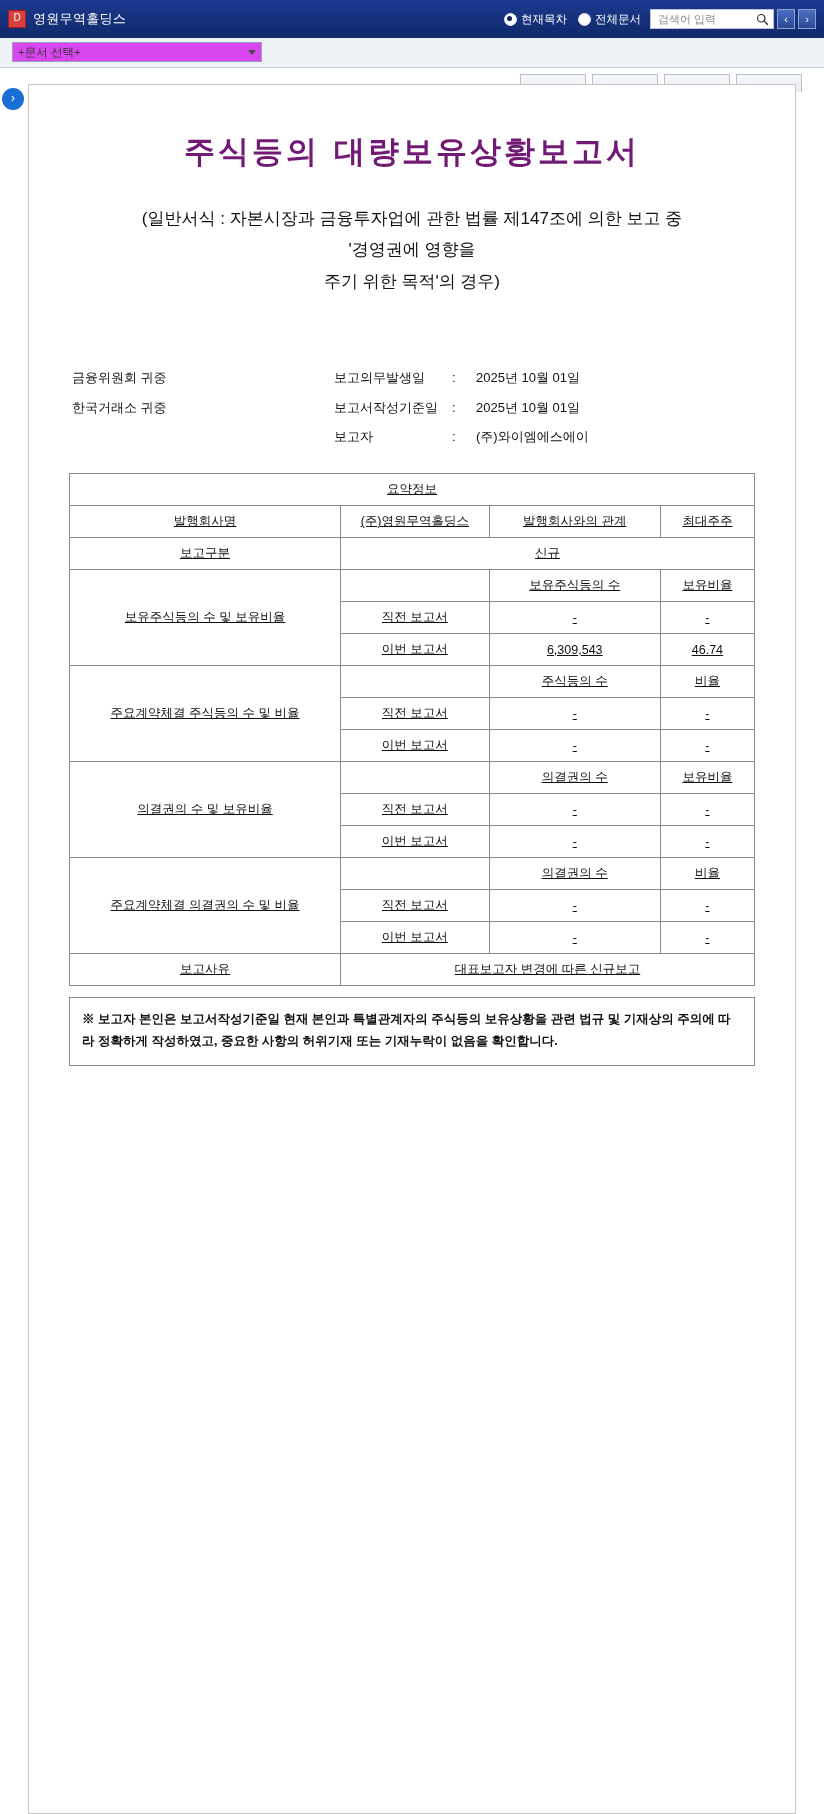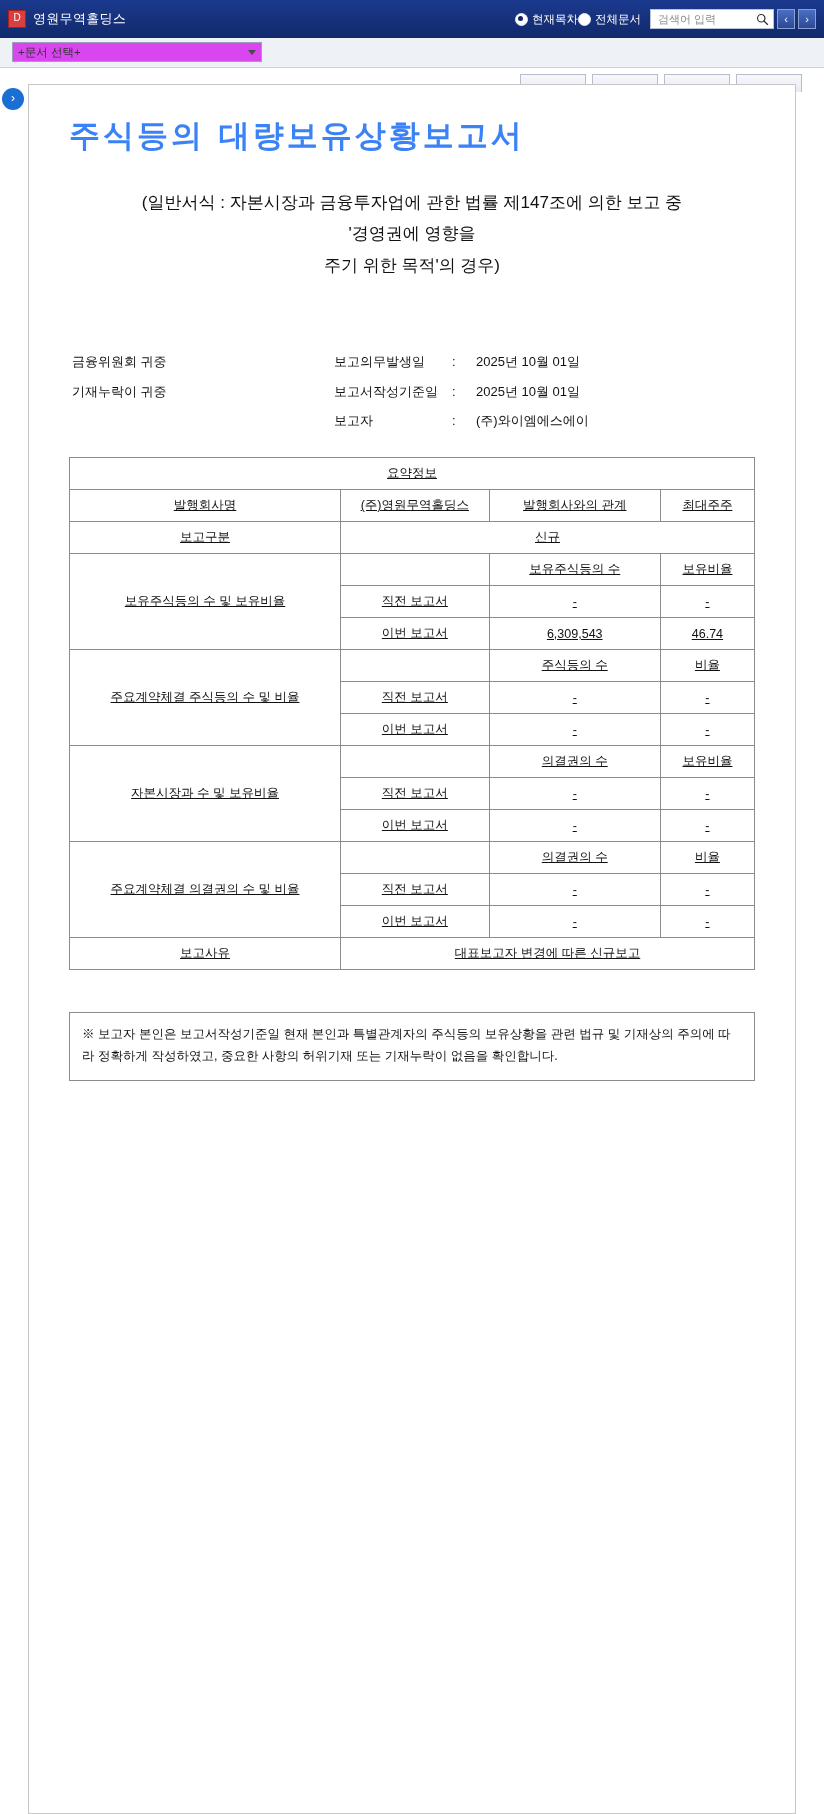--- a/index.html
+++ b/index.html
@@ -41,20 +41,21 @@
     color: #ffffff;
     font-size: 13px;
     letter-spacing: 0.3px;
     white-space: nowrap;
   }
   .appbar .spacer { flex: 1 1 auto; }
 
   .radio-group {
     display: flex;
     align-items: center;
+    gap: 11px;
     margin-right: 9px;
   }
   .radio-item {
     display: flex;
     align-items: center;
     color: #ffffff;
     font-size: 11.5px;
     white-space: nowrap;
   }
   .radio-dot {
@@ -189,27 +190,27 @@
     width: 768px;
     height: 1730px;
     background: #ffffff;
     border: 1px solid #c6c6c6;
     box-sizing: border-box;
   }
   .doc-inner {
     padding: 30px 40px 0 40px;
   }
   .doc-title {
-    text-align: left;
+    text-align: center;
     font-family: "DejaVu Serif", serif;
     font-size: 31px;
     font-weight: bold;
-    color: #3b82f6;
+    color: #701a75;
     letter-spacing: 3px;
-    margin: 0 0 0 0;
+    margin: 16px 0 0 0;
   }
   .doc-subtitle {
     text-align: center;
     font-size: 17px;
     color: #111;
     line-height: 1.85;
     margin: 30px auto 0 auto;
     width: 560px;
   }
 
@@ -250,26 +251,27 @@
     padding: 7px 4px;
     height: 13px;
   }
   .c-wide { width: 230px; }
   .c-sub  { width: 122px; }
   .c-num  { width: 142px; }
   .c-rate { width: 74px; }
 
   
   .footnote {
-    margin-top: 42px;
+    margin-top: 11px;
     border: 1px solid #8b8b8b;
     padding: 11px 12px 12px 12px;
     font-size: 12.5px;
     color: #111;
     line-height: 1.75;
+    font-weight: bold;
   }
 </style>
 </head>
 <body>
 
 <div class="appbar">
   <div class="app-icon">D</div>
   <div class="app-title">영원무역홀딩스</div>
   <div class="spacer"></div>
 
@@ -320,21 +322,21 @@
     <h1 class="doc-title">주식등의 대량보유상황보고서</h1>
 
     <div class="doc-subtitle">
       <div>(일반서식 : 자본시장과 금융투자업에 관한 법률 제147조에 의한 보고 중 '경영권에 영향을</div>
       <div>주기 위한 목적'의 경우)</div>
     </div>
 
     <div class="addr-block">
       <div class="addr-left">
         <div>금융위원회 귀중</div>
-        <div>기재누락이 귀중</div>
+        <div>한국거래소 귀중</div>
       </div>
       <div class="addr-right">
         <div class="row">
           <span class="lbl">보고의무발생일</span>
           <span class="colon">:</span>
           <span class="val">2025년 10월 01일</span>
         </div>
         <div class="row">
           <span class="lbl">보고서작성기준일</span>
           <span class="colon">:</span>
@@ -392,21 +394,21 @@
           <td>-</td>
           <td>-</td>
         </tr>
         <tr>
           <td>이번 보고서</td>
           <td>-</td>
           <td>-</td>
         </tr>
 
         <tr>
-          <td class="c-wide" rowspan="3">자본시장과 수 및 보유비율</td>
+          <td class="c-wide" rowspan="3">의결권의 수 및 보유비율</td>
           <td class="c-sub"></td>
           <td class="c-num">의결권의 수</td>
           <td class="c-rate">보유비율</td>
         </tr>
         <tr>
           <td>직전 보고서</td>
           <td>-</td>
           <td>-</td>
         </tr>
         <tr>

